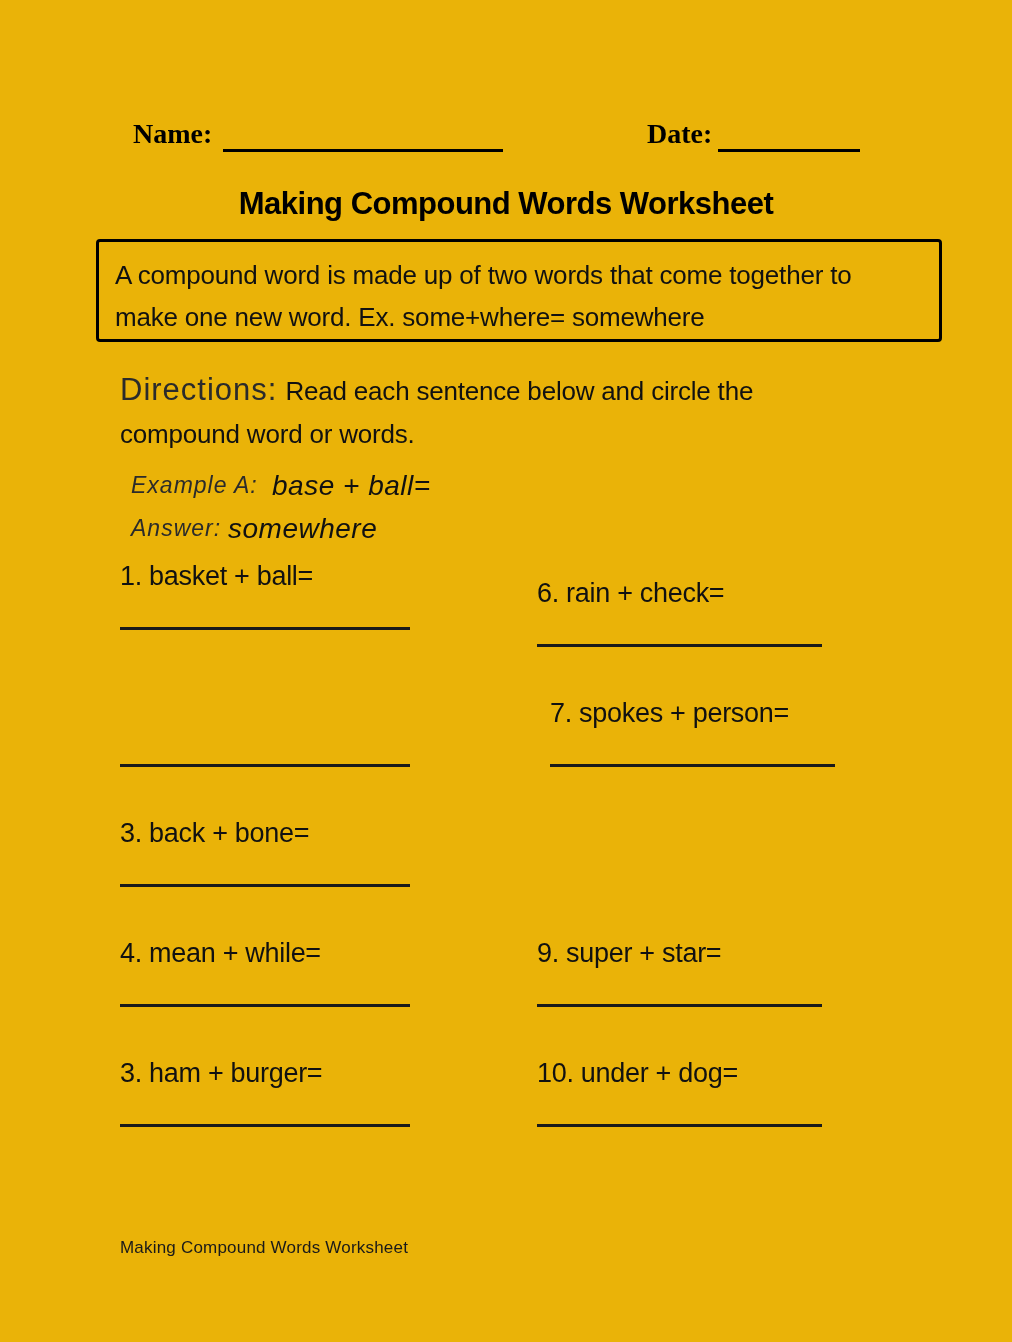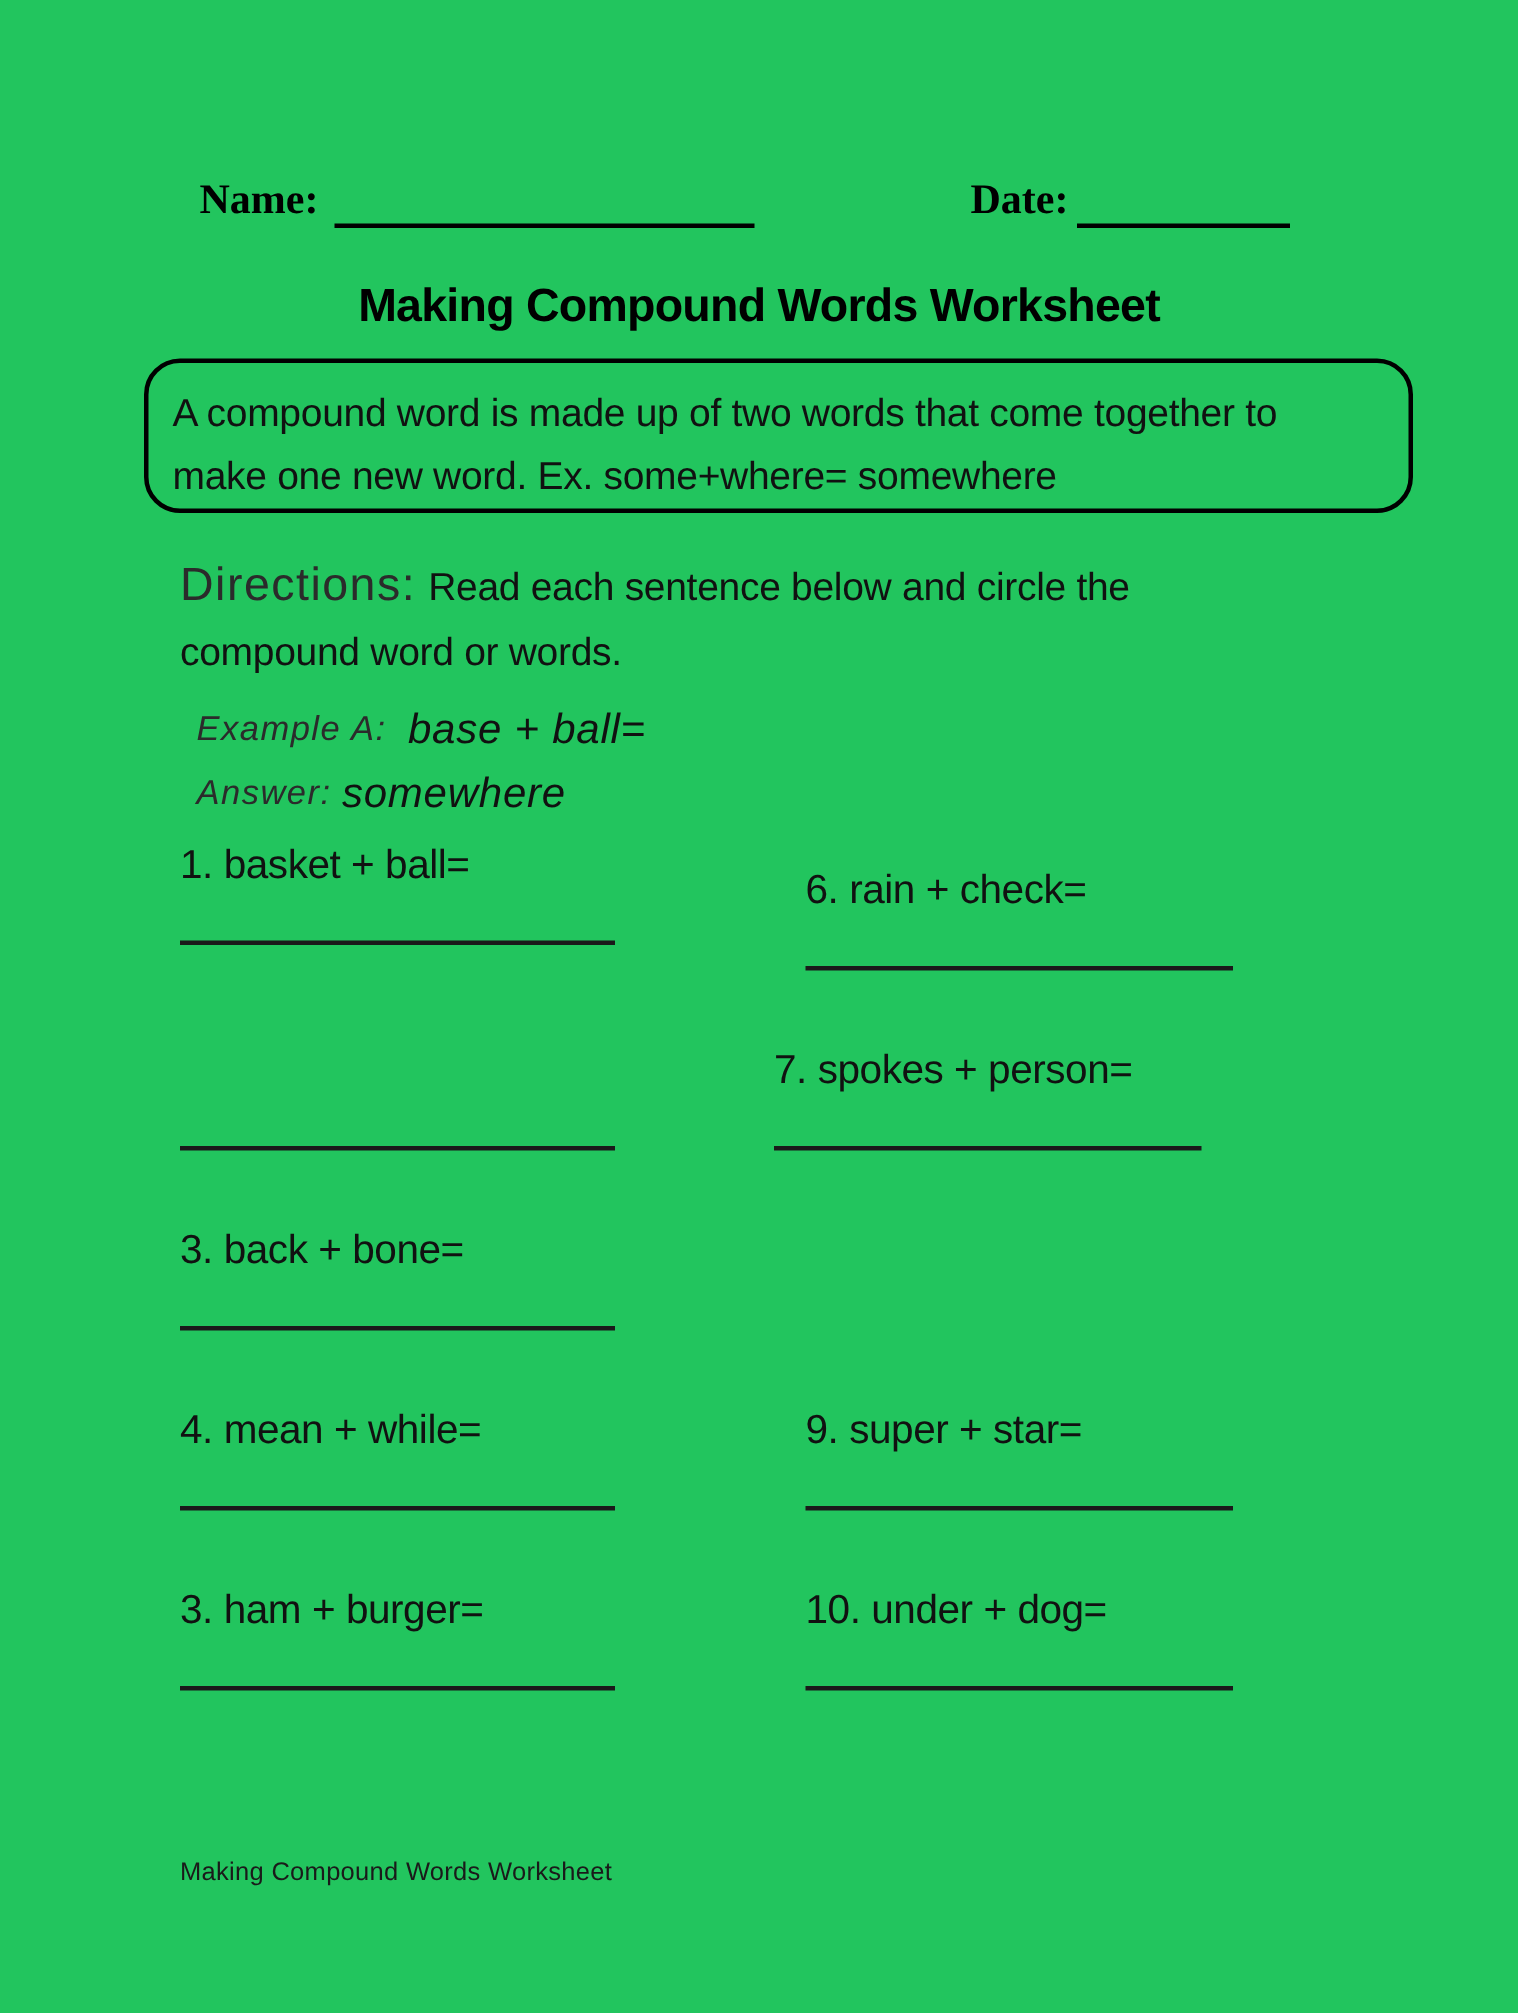--- a/index.html
+++ b/index.html
@@ -4,21 +4,21 @@
 <style>
   html, body {
     margin: 0;
     padding: 0;
     background: #ffffff;
   }
   .page {
     position: relative;
     width: 1012px;
     height: 1342px;
-    background: #22c55e;
+    background: #eab308;
     font-family: "Liberation Sans", sans-serif;
     color: #111111;
     overflow: hidden;
   }
   
   .hdr-label {
     position: absolute;
     font-family: "Liberation Serif", serif;
     font-weight: bold;
     font-size: 28px;
@@ -45,21 +45,21 @@
     letter-spacing: -0.5px;
     color: #000;
   }
 
   
   .def-box {
     position: absolute;
     left: 96px; top: 239px;
     width: 846px; height: 103px;
     border: 3px solid #000;
-    border-radius: 24px;
+    border-radius: 4px;
     box-sizing: border-box;
     padding: 12px 18px 0 16px;
   }
   .def-line {
     font-size: 26px;
     line-height: 42px;
     letter-spacing: -0.2px;
     color: #111;
     white-space: nowrap;
   }
@@ -176,21 +176,21 @@
   </div>
   <div class="item col-left" style="left:120px; top:1058px;">
     <span class="item-label">3. ham + burger=</span>
     <div class="item-blank"></div>
   </div>
 
   <div class="item col-right" style="left:537px; top:578px;">
     <span class="item-label">6. rain + check=</span>
     <div class="item-blank"></div>
   </div>
-  <div class="item col-right" style="left:516px; top:698px;">
+  <div class="item col-right" style="left:550px; top:698px;">
     <span class="item-label">7. spokes + person=</span>
     <div class="item-blank"></div>
   </div>
   <div class="item col-right" style="left:537px; top:938px;">
     <span class="item-label">9. super + star=</span>
     <div class="item-blank"></div>
   </div>
   <div class="item col-right" style="left:537px; top:1058px;">
     <span class="item-label">10. under + dog=</span>
     <div class="item-blank"></div>

